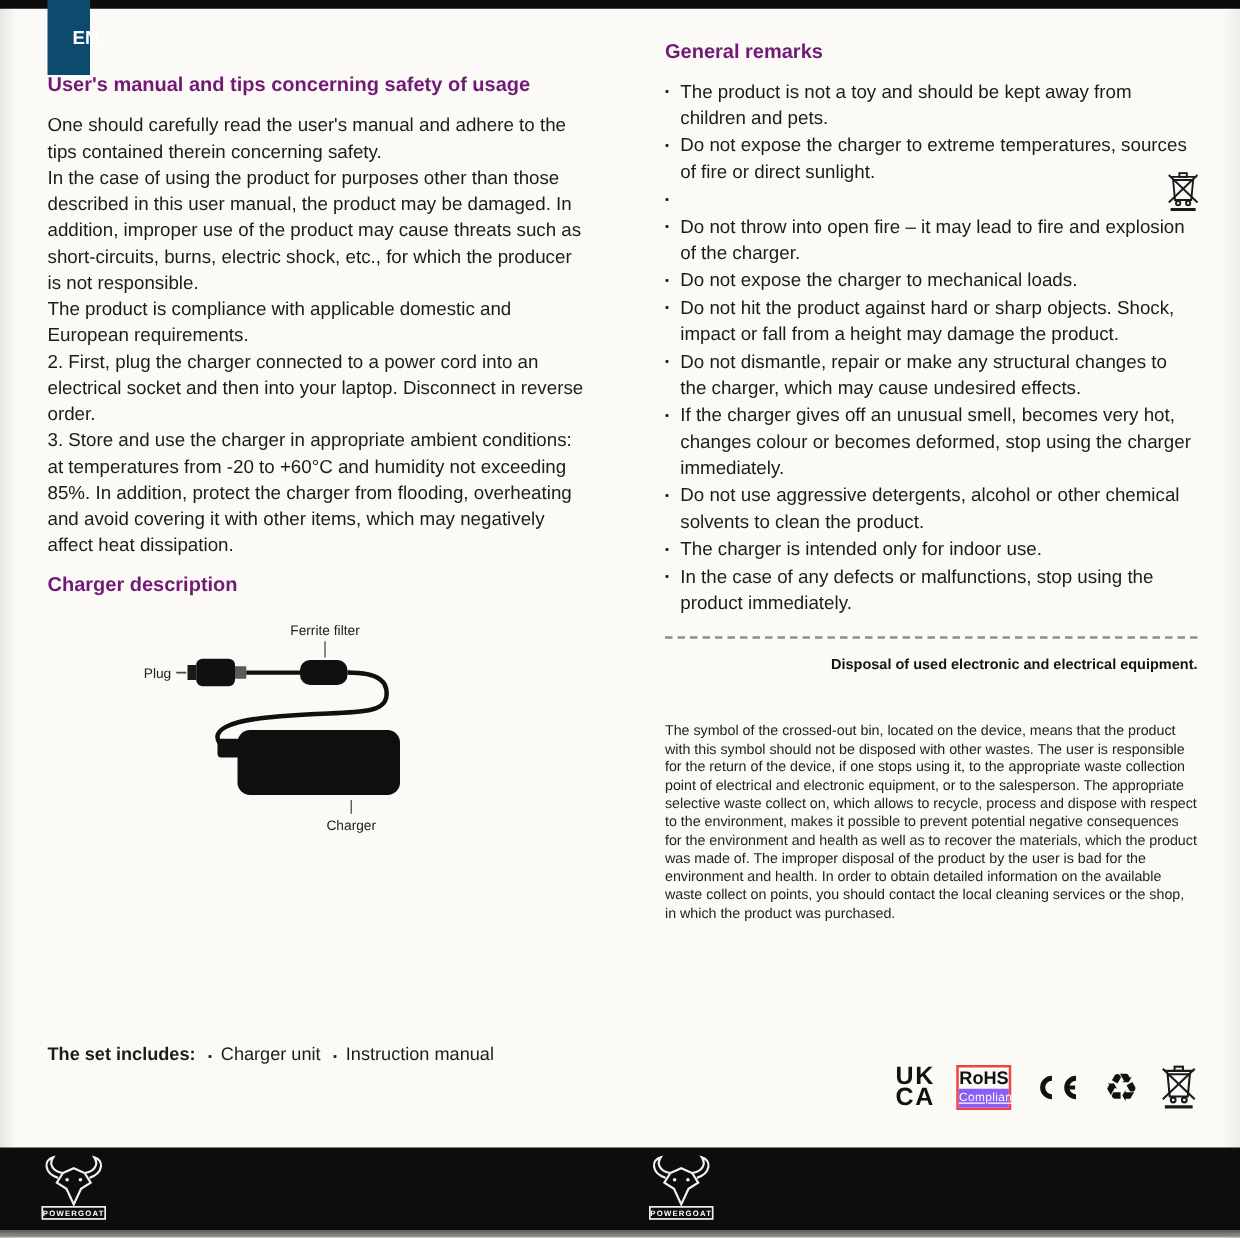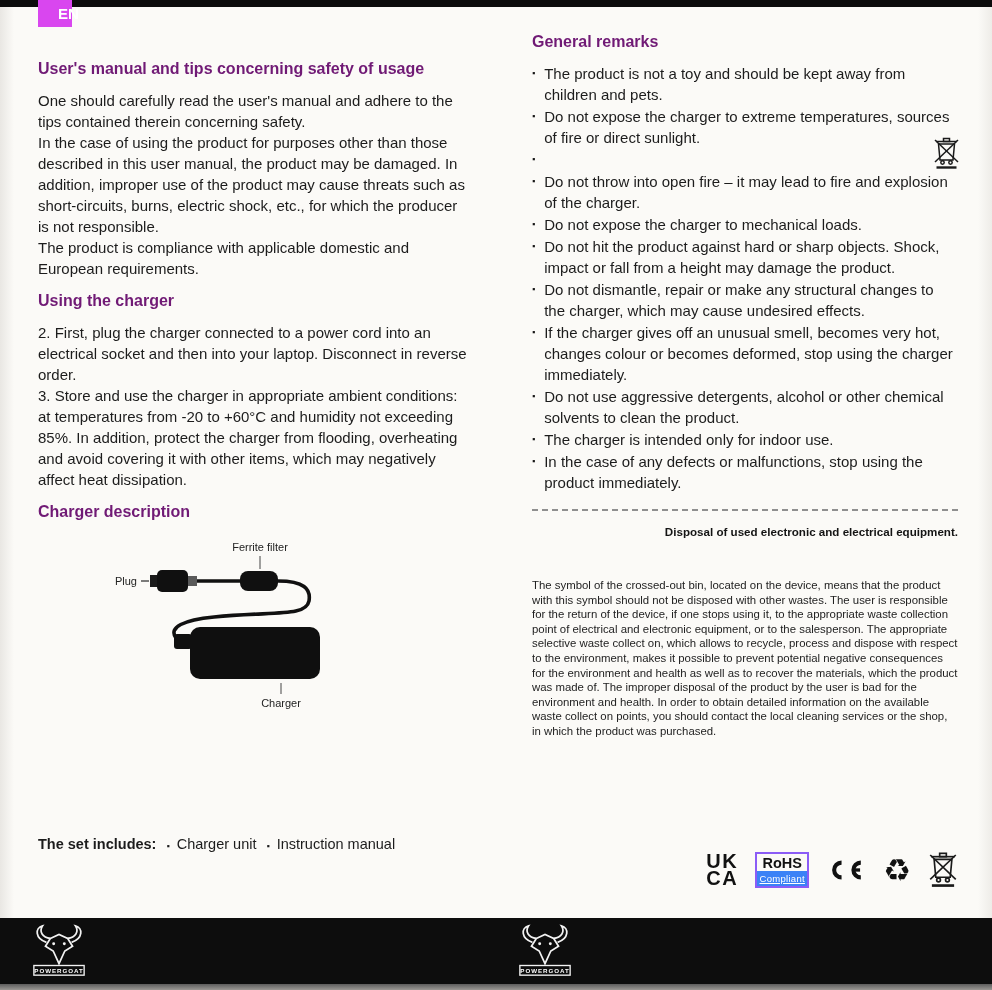--- a/index.html
+++ b/index.html
@@ -7,21 +7,21 @@
   body {
     position:relative;
     background:#fbfaf7;
     background-image:linear-gradient(90deg,#e9e7e3 0px,#fbfaf7 14px,#fbfaf7 978px,#eeece8 992px);
     font-family:"Liberation Sans", sans-serif;
     color:#1c1c1c;
     overflow:hidden;
   }
   .top-bar { position:absolute; top:0; left:0; width:992px; height:7px; background:#0c0c0c; }
   .lang-badge {
-    position:absolute; top:0; left:38px; width:34px; height:27px; background:#d946ef;
+    position:absolute; top:0; left:38px; width:34px; height:60px; background:#0c4a6e;
     color:#fff; font-weight:bold; font-size:15px; display:flex; align-items:center; justify-content:center;padding-left:27px;
   }
   .col-left  { position:absolute; left:38px;  top:60px; width:433px; }
   .col-right { position:absolute; left:532px; top:33px; width:426px; }
   .h { font-size:16px; font-weight:bold; color:#701a75; margin-bottom:12px; }
   .h.mt { margin-top:13px; }
   .body-text { font-size:15px; line-height:21px; white-space:pre-line; }
   .step { font-size:15px; line-height:21px; }
   .remark { display:flex; gap:9px; font-size:15px; line-height:21px; margin-bottom:1px; }
   .remark .marker { flex:0 0 auto; font-size:9px; line-height:21px; color:#141414; }
@@ -29,23 +29,23 @@
   .dashed-sep { border:none; border-top:2px dashed #8f8f8f; margin:16px 0 14px; }
   .small-h { font-size:11.6px; font-weight:bold; margin-bottom:8px; color:#141414;text-align:right; }
   .small-text { font-size:11.4px; line-height:14.6px; color:#222;margin-top:40px; }
   .diagram { margin-top:16px; display:block; }
   .set-includes { position:absolute; left:38px; top:836px; display:flex; align-items:center; gap:10px; font-size:14.5px; }
   .set-includes .lbl { font-weight:bold; }
   .set-includes .itm { display:flex; gap:7px; align-items:baseline; }
   .set-includes .marker { font-size:9px; }
   .marks-row { position:absolute; top:848px; right:34px; display:flex; align-items:center; gap:17px; height:44px; }
   .ukca { font-weight:bold; font-size:20px; line-height:17px; letter-spacing:1.5px; color:#111; text-align:right; }
-  .rohs { border:2px solid #8b5cf6; width:54px; text-align:center; background:#fbfaf7; }
+  .rohs { border:2px solid #ef4444; width:44px; text-align:center; background:#fbfaf7; }
   .rohs-top { font-weight:bold; font-size:14.5px; padding:1px 0 0; color:#111; }
-  .rohs-bottom { background:#3b82f6; color:#fff; font-size:9.5px; padding:2px 0; letter-spacing:.3px;text-decoration:underline; }
+  .rohs-bottom { background:#8b5cf6; color:#fff; font-size:9.5px; padding:2px 0; letter-spacing:.3px;text-decoration:underline; }
   .recycle { font-size:31px; color:#111; line-height:1; }
   .footer-bar { position:absolute; left:0; top:918px; width:992px; height:66px; background:#0d0d0d; }
   .footer-edge { position:absolute; left:0; top:984px; width:992px; height:6px; background:linear-gradient(180deg,#5c5c5c,#9a9894); }
   .goat { position:absolute; top:4px; }
   .goat.g1 { left:30px; }
   .goat.g2 { left:516px; }
 </style>
 </head>
 <body>
 
@@ -53,21 +53,20 @@
 <div class="lang-badge">
   <span>EN</span>
 </div>
 
 <div class="col-left">
   <div class="h">User's manual and tips concerning safety of usage</div>
   <div class="body-text">One should carefully read the user's manual and adhere to the tips contained therein concerning safety.
 In the case of using the product for purposes other than those described in this user manual, the product may be damaged. In addition, improper use of the product may cause threats such as short-circuits, burns, electric shock, etc., for which the producer is not responsible.
 The product is compliance with applicable domestic and European requirements.</div>
 
-  <div class="h mt">Using the charger</div>
   <p class="step">2. First, plug the charger connected to a power cord into an electrical socket and then into your laptop. Disconnect in reverse order.</p>
   <p class="step">3. Store and use the charger in appropriate ambient conditions: at temperatures from -20 to +60°C and humidity not exceeding 85%. In addition, protect the charger from flooding, overheating and avoid covering it with other items, which may negatively affect heat dissipation.</p>
 
   <div class="h mt">Charger description</div>
 
   <svg class="diagram" width="433" height="178" viewBox="0 0 433 178">
 
     <text x="222" y="14" text-anchor="middle" font-size="11" fill="#222">Ferrite filter</text>
     <line x1="222" y1="19" x2="222" y2="32" stroke="#444" stroke-width="1"></line>
 

